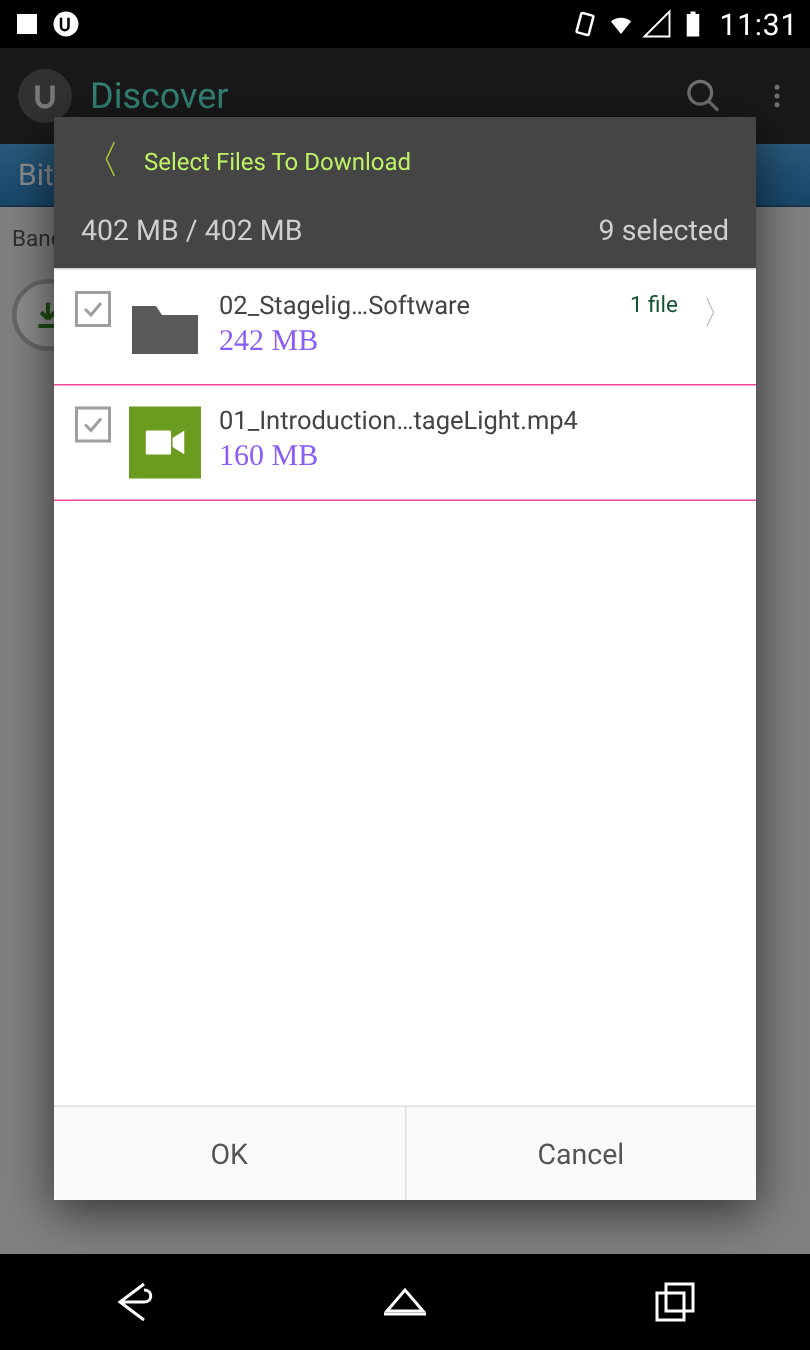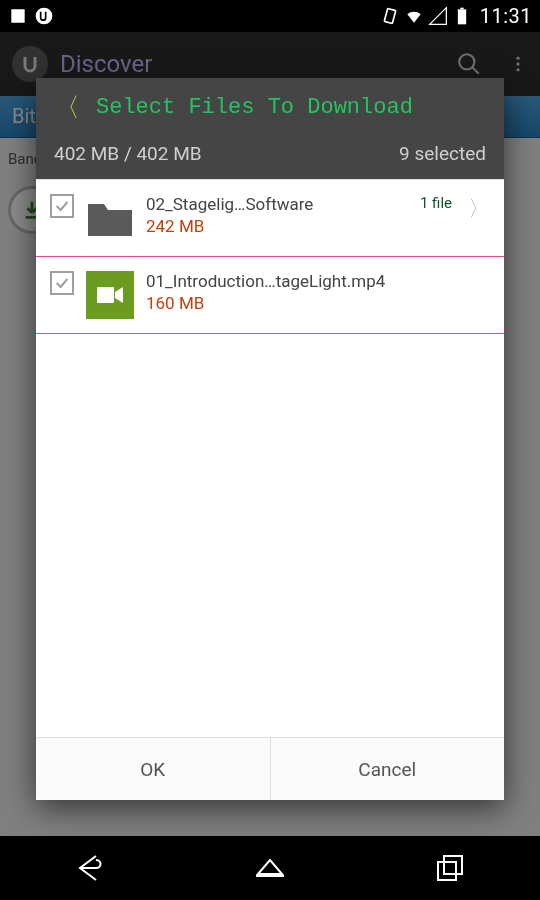--- a/index.html
+++ b/index.html
@@ -11,50 +11,50 @@
   .status-bar { position: absolute; top: 0; left: 0; right: 0; height: 32px; background: #000; display: flex; align-items: center; padding: 0 8px; z-index: 1; }
   .status-left { display: flex; gap: 6px; align-items: center; }
   .status-right { margin-left: auto; display: flex; gap: 4px; align-items: center; }
   .status-icon { width: 20px; height: 20px; fill: #fff; }
   .status-time { color: #fff; font-size: 20px; margin-left: 4px; letter-spacing: 0.5px; }
   
   
   .bg-app { position: absolute; top: 32px; left: 0; right: 0; bottom: 64px; background: #7a7a7a; filter: brightness(0.55); }
   .bg-actionbar { height: 64px; background: #2d2d2d; display: flex; align-items: center; padding: 0 12px; gap: 12px; }
   .bg-logo { width: 36px; height: 36px; border-radius: 50%; background: #5a5a5a; display: flex; align-items: center; justify-content: center; }
-  .bg-title { color: #c4b5fd; font-size: 24px; text-align: center; }
+  .bg-title { color: #5eead4; font-size: 24px; text-align: center; }
   .bg-search { margin-left: auto; }
   .bg-banner { height: 42px; background: linear-gradient(#4aa3e0, #2b7fc0); color: #fff; font-size: 20px; padding: 8px 12px; border-bottom: 1px solid #1a5a8a; }
   .bg-content { background: #e8e8e8; height: calc(100% - 106px); padding: 8px 0 0 0; }
   .bg-label { color: #555; font-size: 15px; padding: 4px 8px; }
   .bg-dlbtn { width: 48px; height: 48px; border-radius: 50%; border: 3px solid #bbb; background: #fff; margin: 14px 8px; display: flex; align-items: center; justify-content: center; }
   
   
   .nav-bar { position: absolute; bottom: 0; left: 0; right: 0; height: 64px; background: #000; display: flex; justify-content: space-around; align-items: center; z-index: 1; }
   .nav-icon { width: 36px; height: 36px; fill: none; stroke: #fff; stroke-width: 2; }
   
   
   .dialog { position: absolute; top: 78px; left: 36px; right: 36px; bottom: 100px; background: #fff; box-shadow: 0 8px 30px rgba(0,0,0,0.6); z-index: 10; display: flex; flex-direction: column; }
   .dialog-header { background: #454545; padding: 16px 18px 14px; }
   .dialog-title-row { display: flex; align-items: center; gap: 16px; }
   .back-chevron { color: #a8cc3a; font-size: 26px; line-height: 1; }
-  .dialog-title { color: #22c55e; font-size: 22px; font-family: Liberation Mono, monospace; }
+  .dialog-title { color: #bef264; font-size: 16px; }
   .dialog-stats { display: flex; justify-content: space-between; margin-top: 22px; color: #cfcfcf; font-size: 19px; }
   
   .file-list { flex: 1; background: #fff; overflow: hidden; }
   .file-row { display: flex; align-items: flex-start; padding: 14px 10px 14px 14px; border-bottom: 1px solid #ec4899; gap: 12px; }
   .file-row:first-child { border-top: 1px solid #e5e5e5; }
   .checkbox { width: 24px; height: 24px; border: 2px solid #9e9e9e; display: flex; align-items: center; justify-content: center; flex-shrink: 0; }
   .checkbox svg { width: 16px; height: 16px; stroke: #9e9e9e; stroke-width: 3; fill: none; }
   .file-icon { width: 48px; height: 48px; flex-shrink: 0; display: flex; align-items: center; justify-content: center; }
   .folder-shape { fill: #5a5a5a; }
   .video-shape { background: #6b9b1f; width: 48px; height: 48px; display: flex; align-items: center; justify-content: center; }
   .file-info { flex: 1; min-width: 0; }
   .file-name { color: #444; font-size: 17px; white-space: nowrap; overflow: hidden; text-overflow: ellipsis; }
-  .file-size { color: #c2410c; font-size: 17px; margin-top: 2px; }
+  .file-size { color: #8b5cf6; font-size: 20px; margin-top: 2px; font-family: Liberation Serif, serif; }
   .file-count { color: #14532d; font-size: 15px; flex-shrink: 0; }
   .row-chevron { color: #bbb; font-size: 22px; flex-shrink: 0; padding: 0 4px; }
   
   .dialog-buttons { display: flex; border-top: 1px solid #ddd; }
   .dlg-btn { flex: 1; height: 62px; display: flex; align-items: center; justify-content: center; color: #555; font-size: 19px; background: #fafafa; }
   .dlg-btn + .dlg-btn { border-left: 1px solid #ddd; }
 </style>
 </head>
 <body>
 

